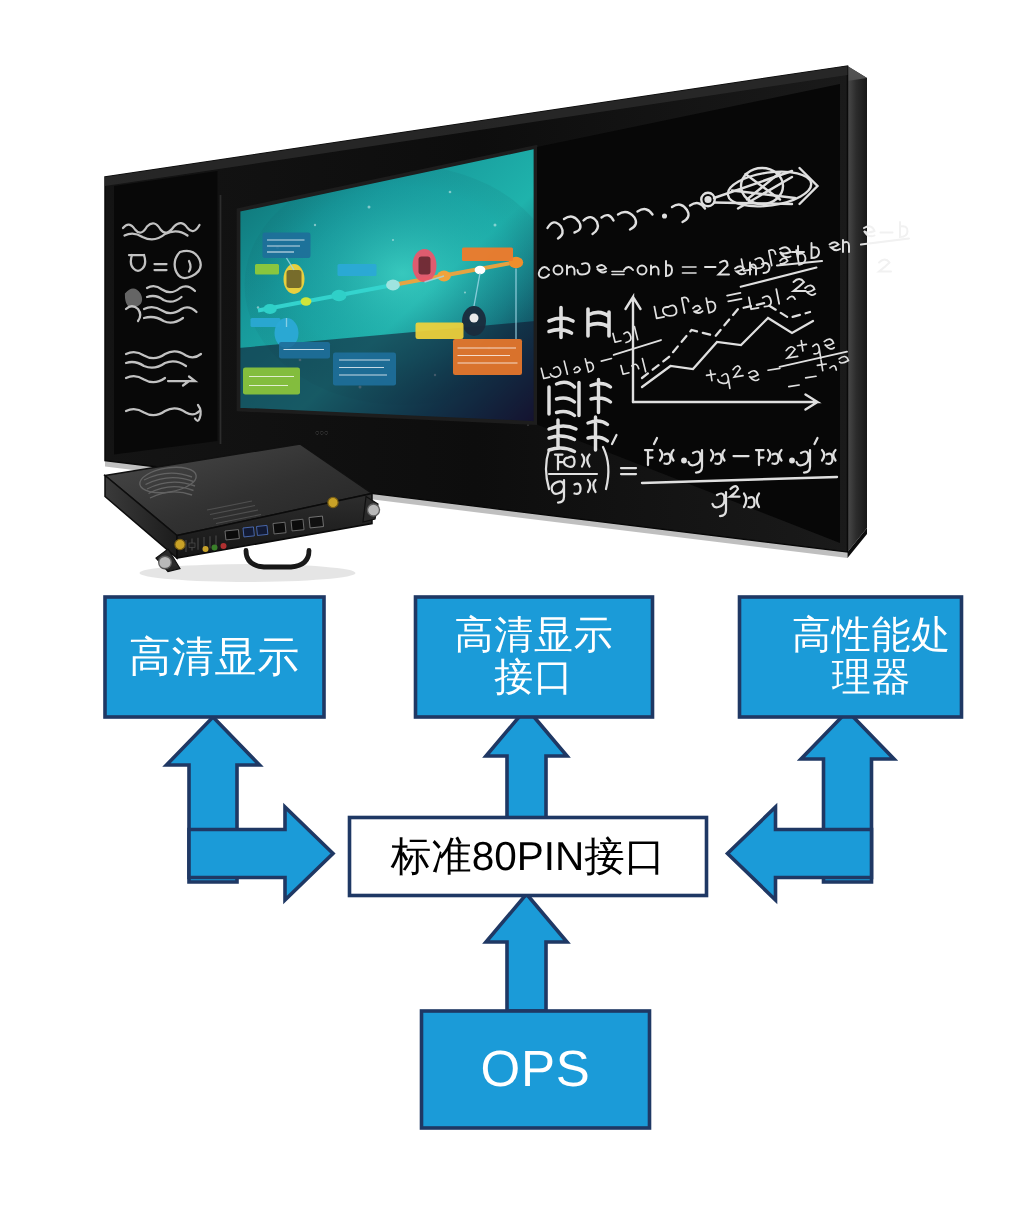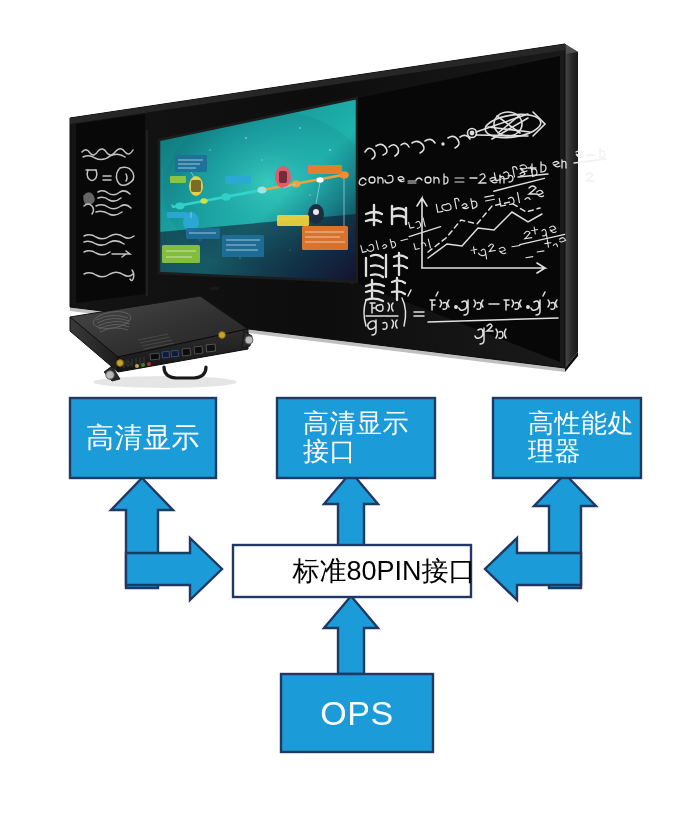--- a/index.html
+++ b/index.html
@@ -13,32 +13,33 @@
   #photo{position:absolute;left:0;top:0;width:689px;height:395px;}
   #photo svg{display:block;}
 
   
   #diagram{position:absolute;left:0;top:388px;width:689px;height:400px;}
   #diagram svg{display:block;}
 
   .boxtext{
     position:absolute;
     display:flex;align-items:center;justify-content:center;
+    text-align:center;
     color:#ffffff;
     font-family:"Liberation Sans","DejaVu Sans",sans-serif;
     line-height:1.06;
     letter-spacing:0.5px;
     pointer-events:none;
     white-space:pre-line;
   }
   .b-hd  {left:70px; top:398px; width:146px; height:80px;  font-size:28px;}
   .b-per {left:277px;top:398px; width:158px; height:80px;  font-size:26px;}
   .b-cpu {left:493px;top:398px; width:176px; height:80px;  font-size:26px;}
   .b-ops {left:281px;top:674px; width:152px; height:78px;  font-size:34px;}
-  .b-pin {left:233px;top:545px; width:238px; height:52px;  font-size:27px;color:#000000;letter-spacing:0px;padding-left:32px;}
+  .b-pin {left:233px;top:545px; width:238px; height:52px;  font-size:27px;color:#000000;letter-spacing:0px;}
 </style>
 </head>
 <body>
 
 <div id="stage">
 
   <div id="photo">
     <svg width="689" height="395" viewBox="0 0 689 395" xmlns="http://www.w3.org/2000/svg">
       <defs>
         <linearGradient id="gScreenNeb" x1="0" y1="0" x2="1" y2="1">

